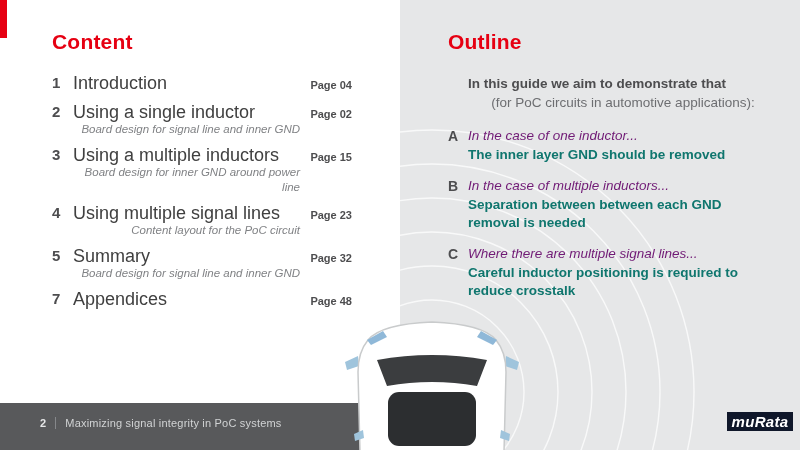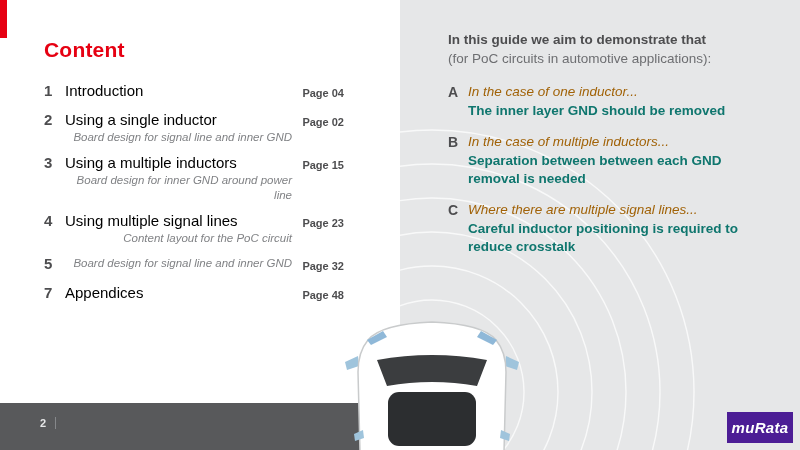--- a/index.html
+++ b/index.html
@@ -24,44 +24,44 @@
   }
   .footer-text{
     position:absolute;left:40px;top:417px;display:flex;align-items:center;
     font-size:11px;color:#D1D3D4;letter-spacing:.2px;z-index:6;
   }
   .footer-text .pageno{font-weight:bold;color:#E6E7E8;}
   .footer-divider{display:inline-block;width:1px;height:12px;background:#86888B;margin:0 9px;}
 
   
   .logo{
-    position:absolute;left:727px;top:412px;width:66px;height:31px;background:#4c1d95;
+    position:absolute;left:727px;top:412px;width:66px;height:19px;background:#0f172a;
     display:flex;align-items:center;justify-content:center;z-index:7;
   }
   .logo span{color:#ffffff;font-weight:bold;font-style:italic;font-size:15px;letter-spacing:.3px;}
 
   
-  .content{position:absolute;left:44px;top:30px;width:300px;z-index:3;margin-top:8px;}
+  .content{position:absolute;left:52px;top:30px;width:300px;z-index:3;}
   .section-title{font-size:21px;font-weight:bold;color:#E60012;margin:0 0 20px 0;letter-spacing:.2px;}
   .toc-row{display:flex;align-items:flex-start;margin-bottom:9px;}
   .toc-num{width:21px;flex:none;font-size:15px;font-weight:bold;color:#4D4D4F;line-height:18px;}
   .toc-body{flex:1;min-width:0;}
-  .toc-title{font-size:15px;color:#000000;line-height:18px;}
+  .toc-title{font-size:18px;color:#404040;line-height:18px;}
   .toc-sub{font-size:11.5px;font-style:italic;color:#808285;line-height:15px;margin-top:1px;text-align:right;}
   .toc-page{width:52px;flex:none;text-align:right;font-size:11px;font-weight:bold;color:#4D4D4F;line-height:18px;padding-top:2px;}
 
   
   .outline{position:absolute;left:448px;top:30px;width:330px;z-index:3;}
-  .outline-intro{margin-bottom:15px;}
+  .outline-intro{margin-bottom:15px;margin-left:20px;}
   .intro-strong{font-size:13.5px;font-weight:bold;color:#4D4D4F;line-height:19px;}
-  .intro-normal{font-size:13.5px;color:#6D6E71;line-height:19px;}
+  .intro-normal{font-size:13.5px;color:#6D6E71;line-height:19px;text-align:center;}
   .point{display:flex;align-items:flex-start;margin-bottom:13px;}
   .point-letter{width:20px;flex:none;font-size:14px;font-weight:bold;color:#4D4D4F;line-height:18px;}
   .point-body{flex:1;min-width:0;max-width:305px;}
-  .point-cond{font-size:13.5px;font-style:italic;color:#a16207;line-height:18px;}
+  .point-cond{font-size:13.5px;font-style:italic;color:#701a75;line-height:18px;}
   .point-stmt{font-size:13.5px;font-weight:bold;color:#0f766e;line-height:18px;margin-top:1px;}
 </style>
 </head>
 <body>
 
 <div class="slide">
 
   <div class="right-panel"></div>
 
   <div class="footer-band"></div>
@@ -136,35 +136,37 @@
       <div class="toc-body">
         <div class="toc-title">Using multiple signal lines</div>
         <div class="toc-sub">Content layout for the PoC circuit</div>
       </div>
       <div class="toc-page">Page 23</div>
     </div>
 
     <div class="toc-row">
       <div class="toc-num">5</div>
       <div class="toc-body">
+        <div class="toc-title">Summary</div>
         <div class="toc-sub">Board design for signal line and inner GND</div>
       </div>
       <div class="toc-page">Page 32</div>
     </div>
 
     <div class="toc-row">
       <div class="toc-num">7</div>
       <div class="toc-body">
         <div class="toc-title">Appendices</div>
       </div>
       <div class="toc-page">Page 48</div>
     </div>
   </div>
 
   <div class="outline">
+    <h1 class="section-title">Outline</h1>
 
     <div class="outline-intro">
       <div class="intro-strong">In this guide we aim to demonstrate that</div>
       <div class="intro-normal">(for PoC circuits in automotive applications):</div>
     </div>
 
     <div class="point">
       <div class="point-letter">A</div>
       <div class="point-body">
         <div class="point-cond">In the case of one inductor...</div>
@@ -185,19 +187,20 @@
       <div class="point-body">
         <div class="point-cond">Where there are multiple signal lines...</div>
         <div class="point-stmt">Careful inductor positioning is required to reduce crosstalk</div>
       </div>
     </div>
   </div>
 
   <div class="footer-text">
     <span class="pageno">2</span>
     <span class="footer-divider"></span>
+    <span>Maximizing signal integrity in PoC systems</span>
   </div>
 
   <div class="logo">
     <span>muRata</span>
   </div>
 
 </div>
 
 </body></html>

